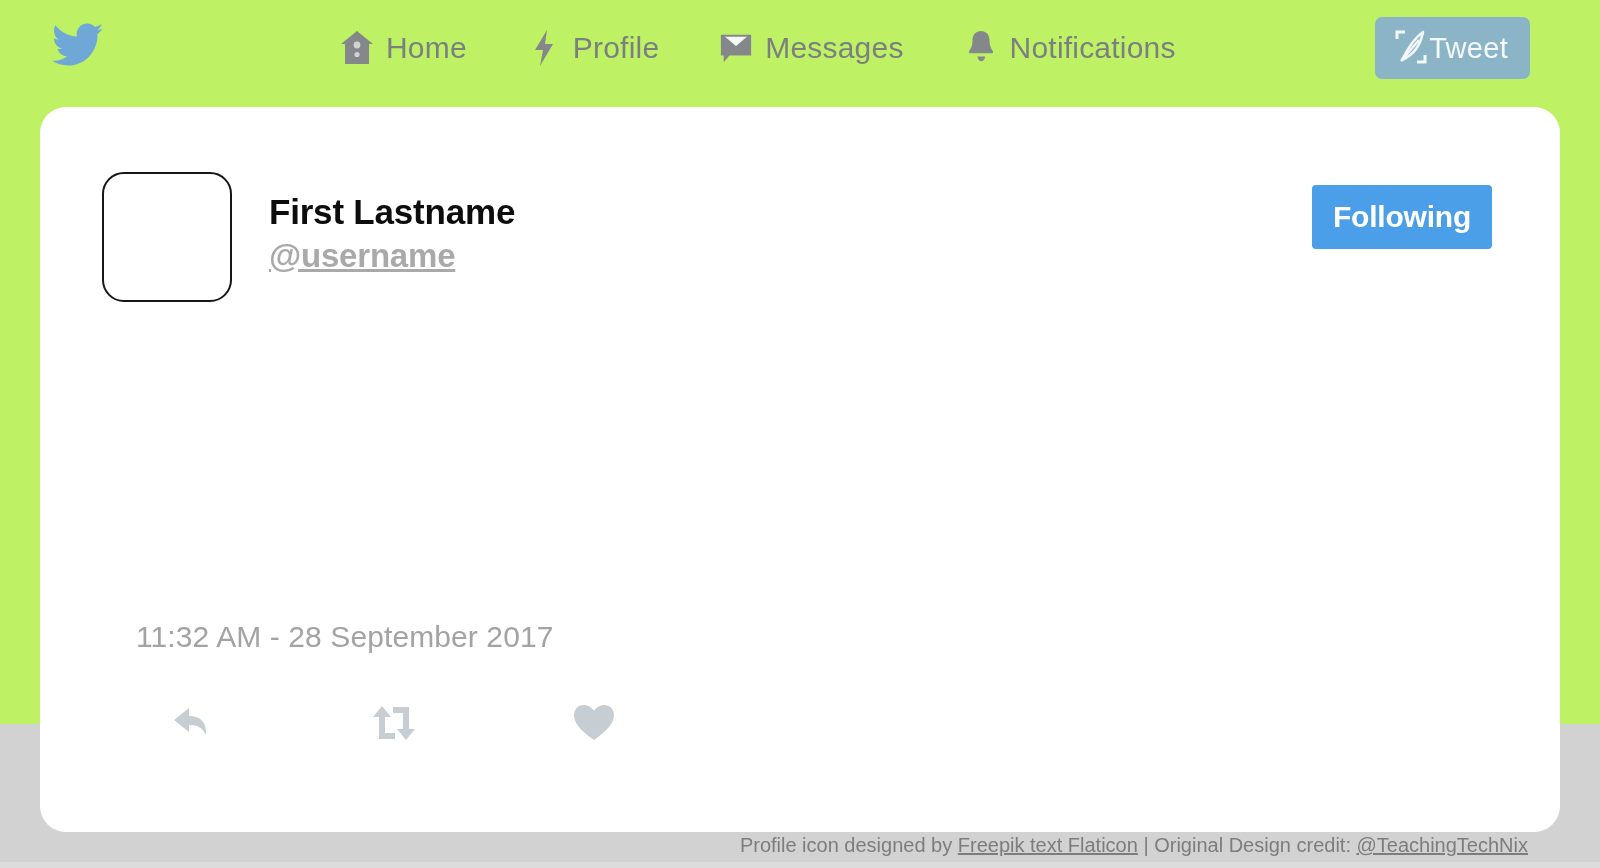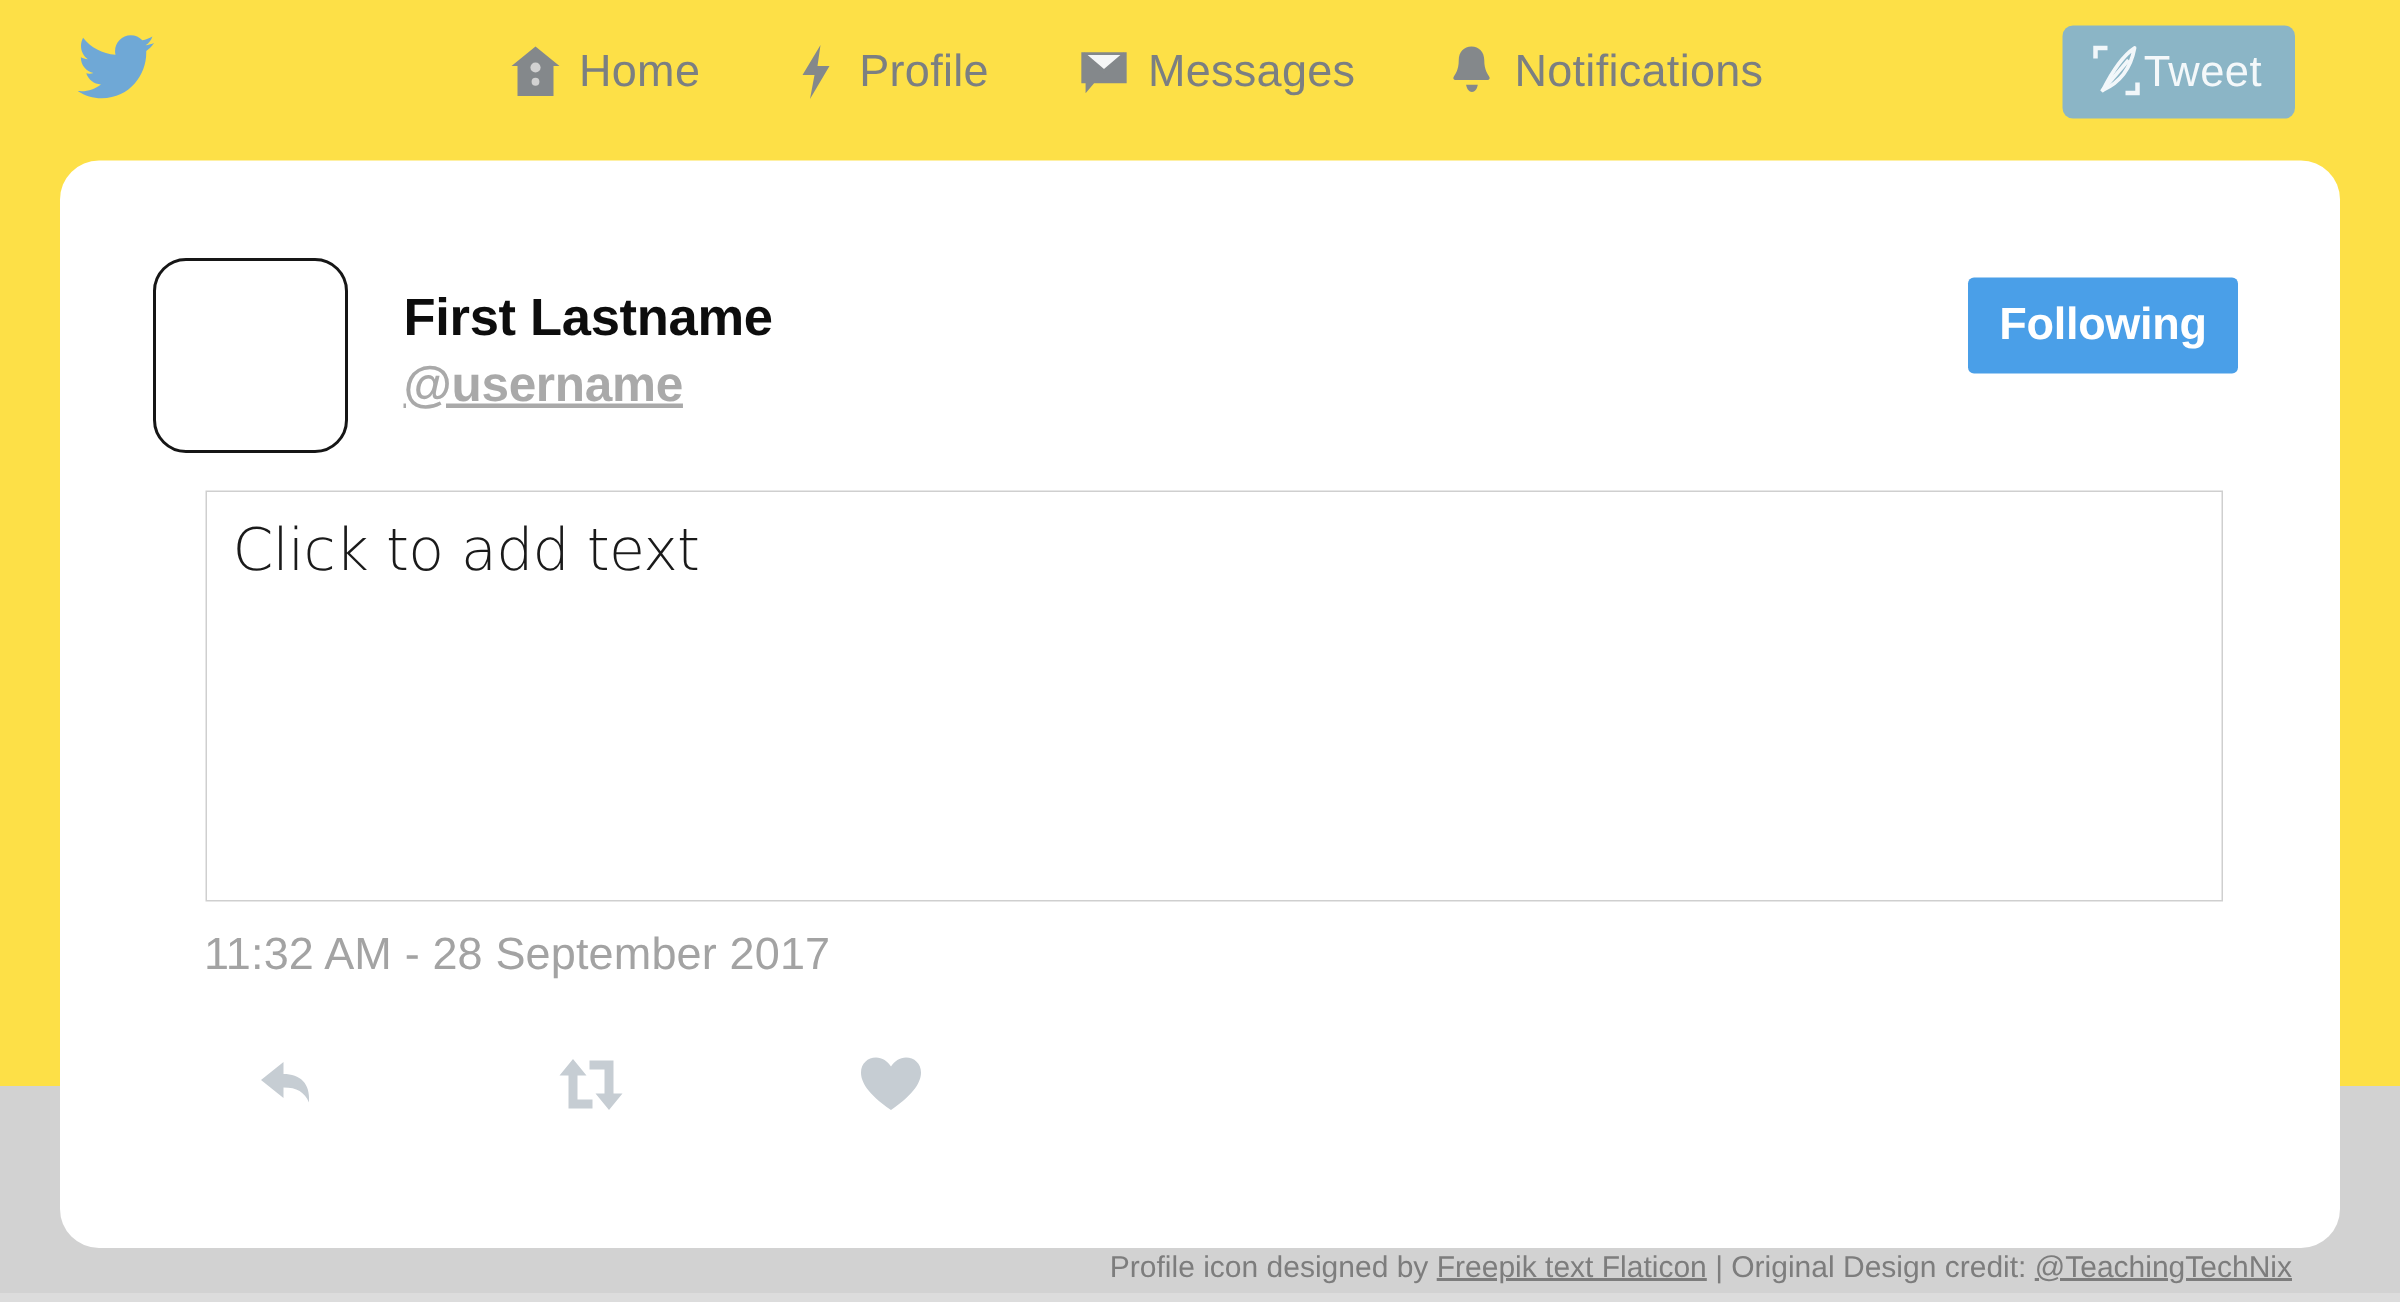--- a/index.html
+++ b/index.html
@@ -11,21 +11,21 @@
     width: 1600px;
     height: 868px;
     overflow: hidden;
     font-family: "Liberation Sans", sans-serif;
     -webkit-font-smoothing: antialiased;
   }
   .page {
     position: relative;
     width: 1600px;
     height: 724px;
-    background: #fde047;
+    background: #bef264;
   }
 
   
   .navbar {
     position: absolute;
     left: 0; top: 0;
     width: 1600px;
     height: 96px;
   }
   .logo {
@@ -315,23 +315,20 @@
       <div class="avatar"></div>
 
       <div class="names">
         <div class="display-name">First Lastname</div>
         <div class="handle">@username</div>
       </div>
 
       <button class="following-btn">Following</button>
     </div>
 
-    <div class="tweet-box">
-      <div class="tweet-placeholder">Click to add text</div>
-    </div>
 
     <div class="timestamp">11:32 AM - 28 September 2017</div>
 
     <div class="actions">
 
       <div class="action reply">
         <span>
           <svg width="46" height="40" viewBox="0 0 46 40" aria-hidden="true">
             <path d="M18 5 L3 17 L18 29 V22 c9 0 14 3 17 10 1-13-6-19-17-19 Z" fill="#c6cdd3"></path>
           </svg>

